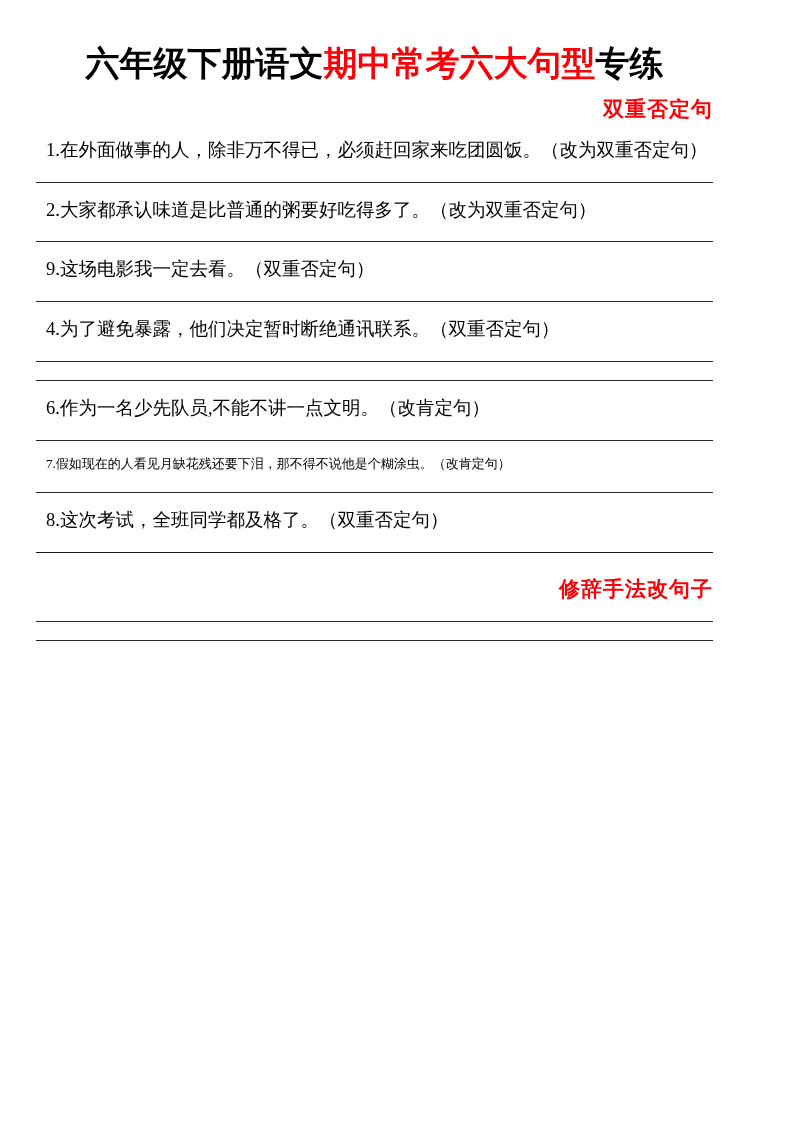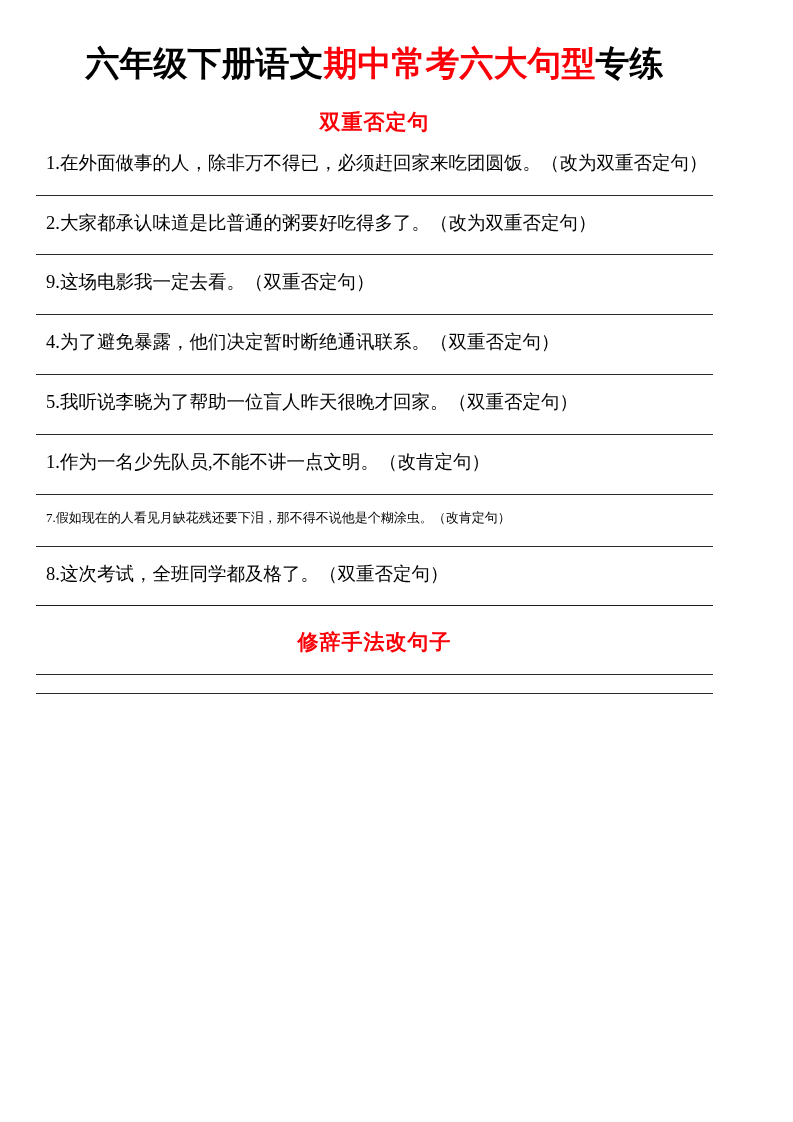--- a/index.html
+++ b/index.html
@@ -27,25 +27,25 @@
     font-weight: bold;
     line-height: 1.2;
     letter-spacing: 0px;
     margin: 6px 0 2px 0;
     white-space: nowrap;
   }
   .doc-title .black { color: #000000; }
   .doc-title .red { color: #fb0007; }
 
   .section-title {
-    text-align: center;
+    text-align: right;
     font-size: 21px;
     font-weight: bold;
     color: #fb0007;
-    margin: 23px 0 2px 0;
+    margin: 10px 0 2px 0;
     letter-spacing: 1px;
   }
   .section-title.second {
     margin-top: 22px;
   }
 
   .q {
     font-size: 18.5px;
     line-height: 1.45;
     margin: 14px 0 0 8px;
@@ -81,24 +81,23 @@
 
   <p class="q">2.大家都承认味道是比普通的粥要好吃得多了。（改为双重否定句）</p>
   <hr class="rule">
 
   <p class="q">9.这场电影我一定去看。（双重否定句）</p>
   <hr class="rule">
 
   <p class="q">4.为了避免暴露，他们决定暂时断绝通讯联系。（双重否定句）</p>
   <hr class="rule">
 
-  <p class="q">5.我听说李晓为了帮助一位盲人昨天很晚才回家。（双重否定句）</p>
   <hr class="rule">
 
-  <p class="q">1.作为一名少先队员,不能不讲一点文明。（改肯定句）</p>
+  <p class="q">6.作为一名少先队员,不能不讲一点文明。（改肯定句）</p>
   <hr class="rule">
 
   <p class="q tight">7.假如现在的人看见月缺花残还要下泪，那不得不说他是个糊涂虫。（改肯定句）</p>
   <hr class="rule">
 
   <p class="q">8.这次考试，全班同学都及格了。（双重否定句）</p>
   <hr class="rule thick">
 
   <h2 class="section-title second">修辞手法改句子</h2>
 

